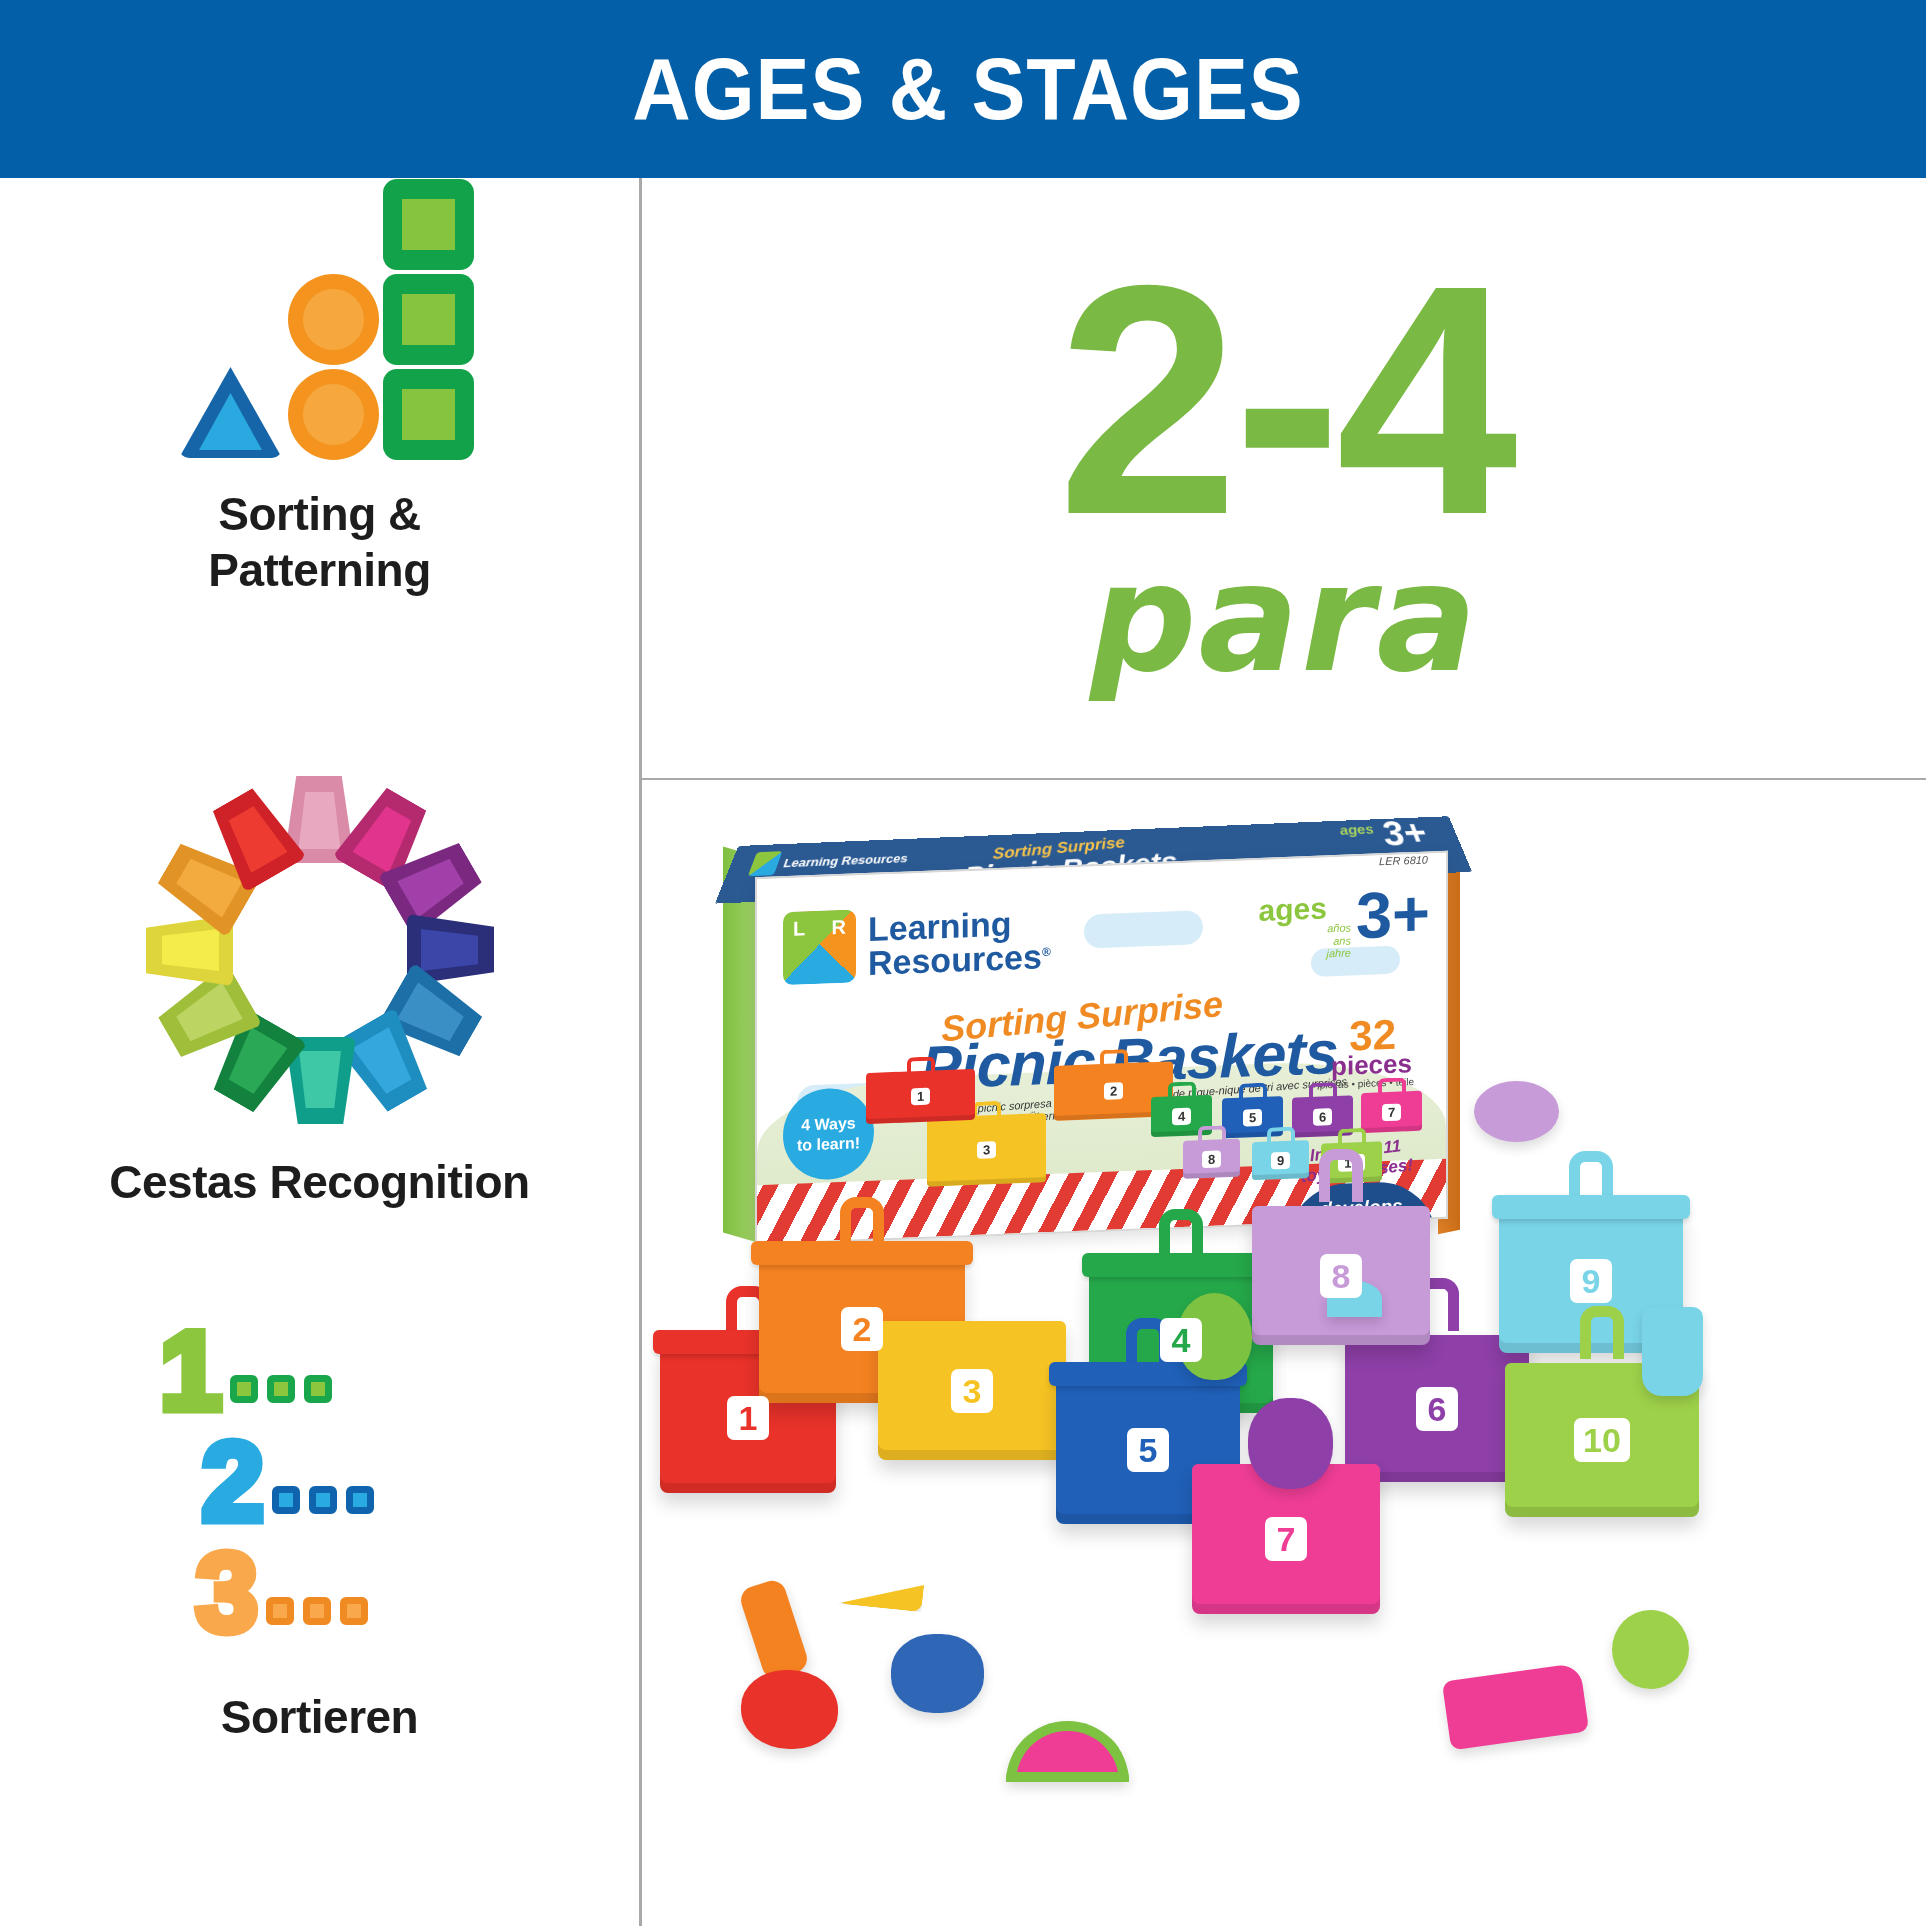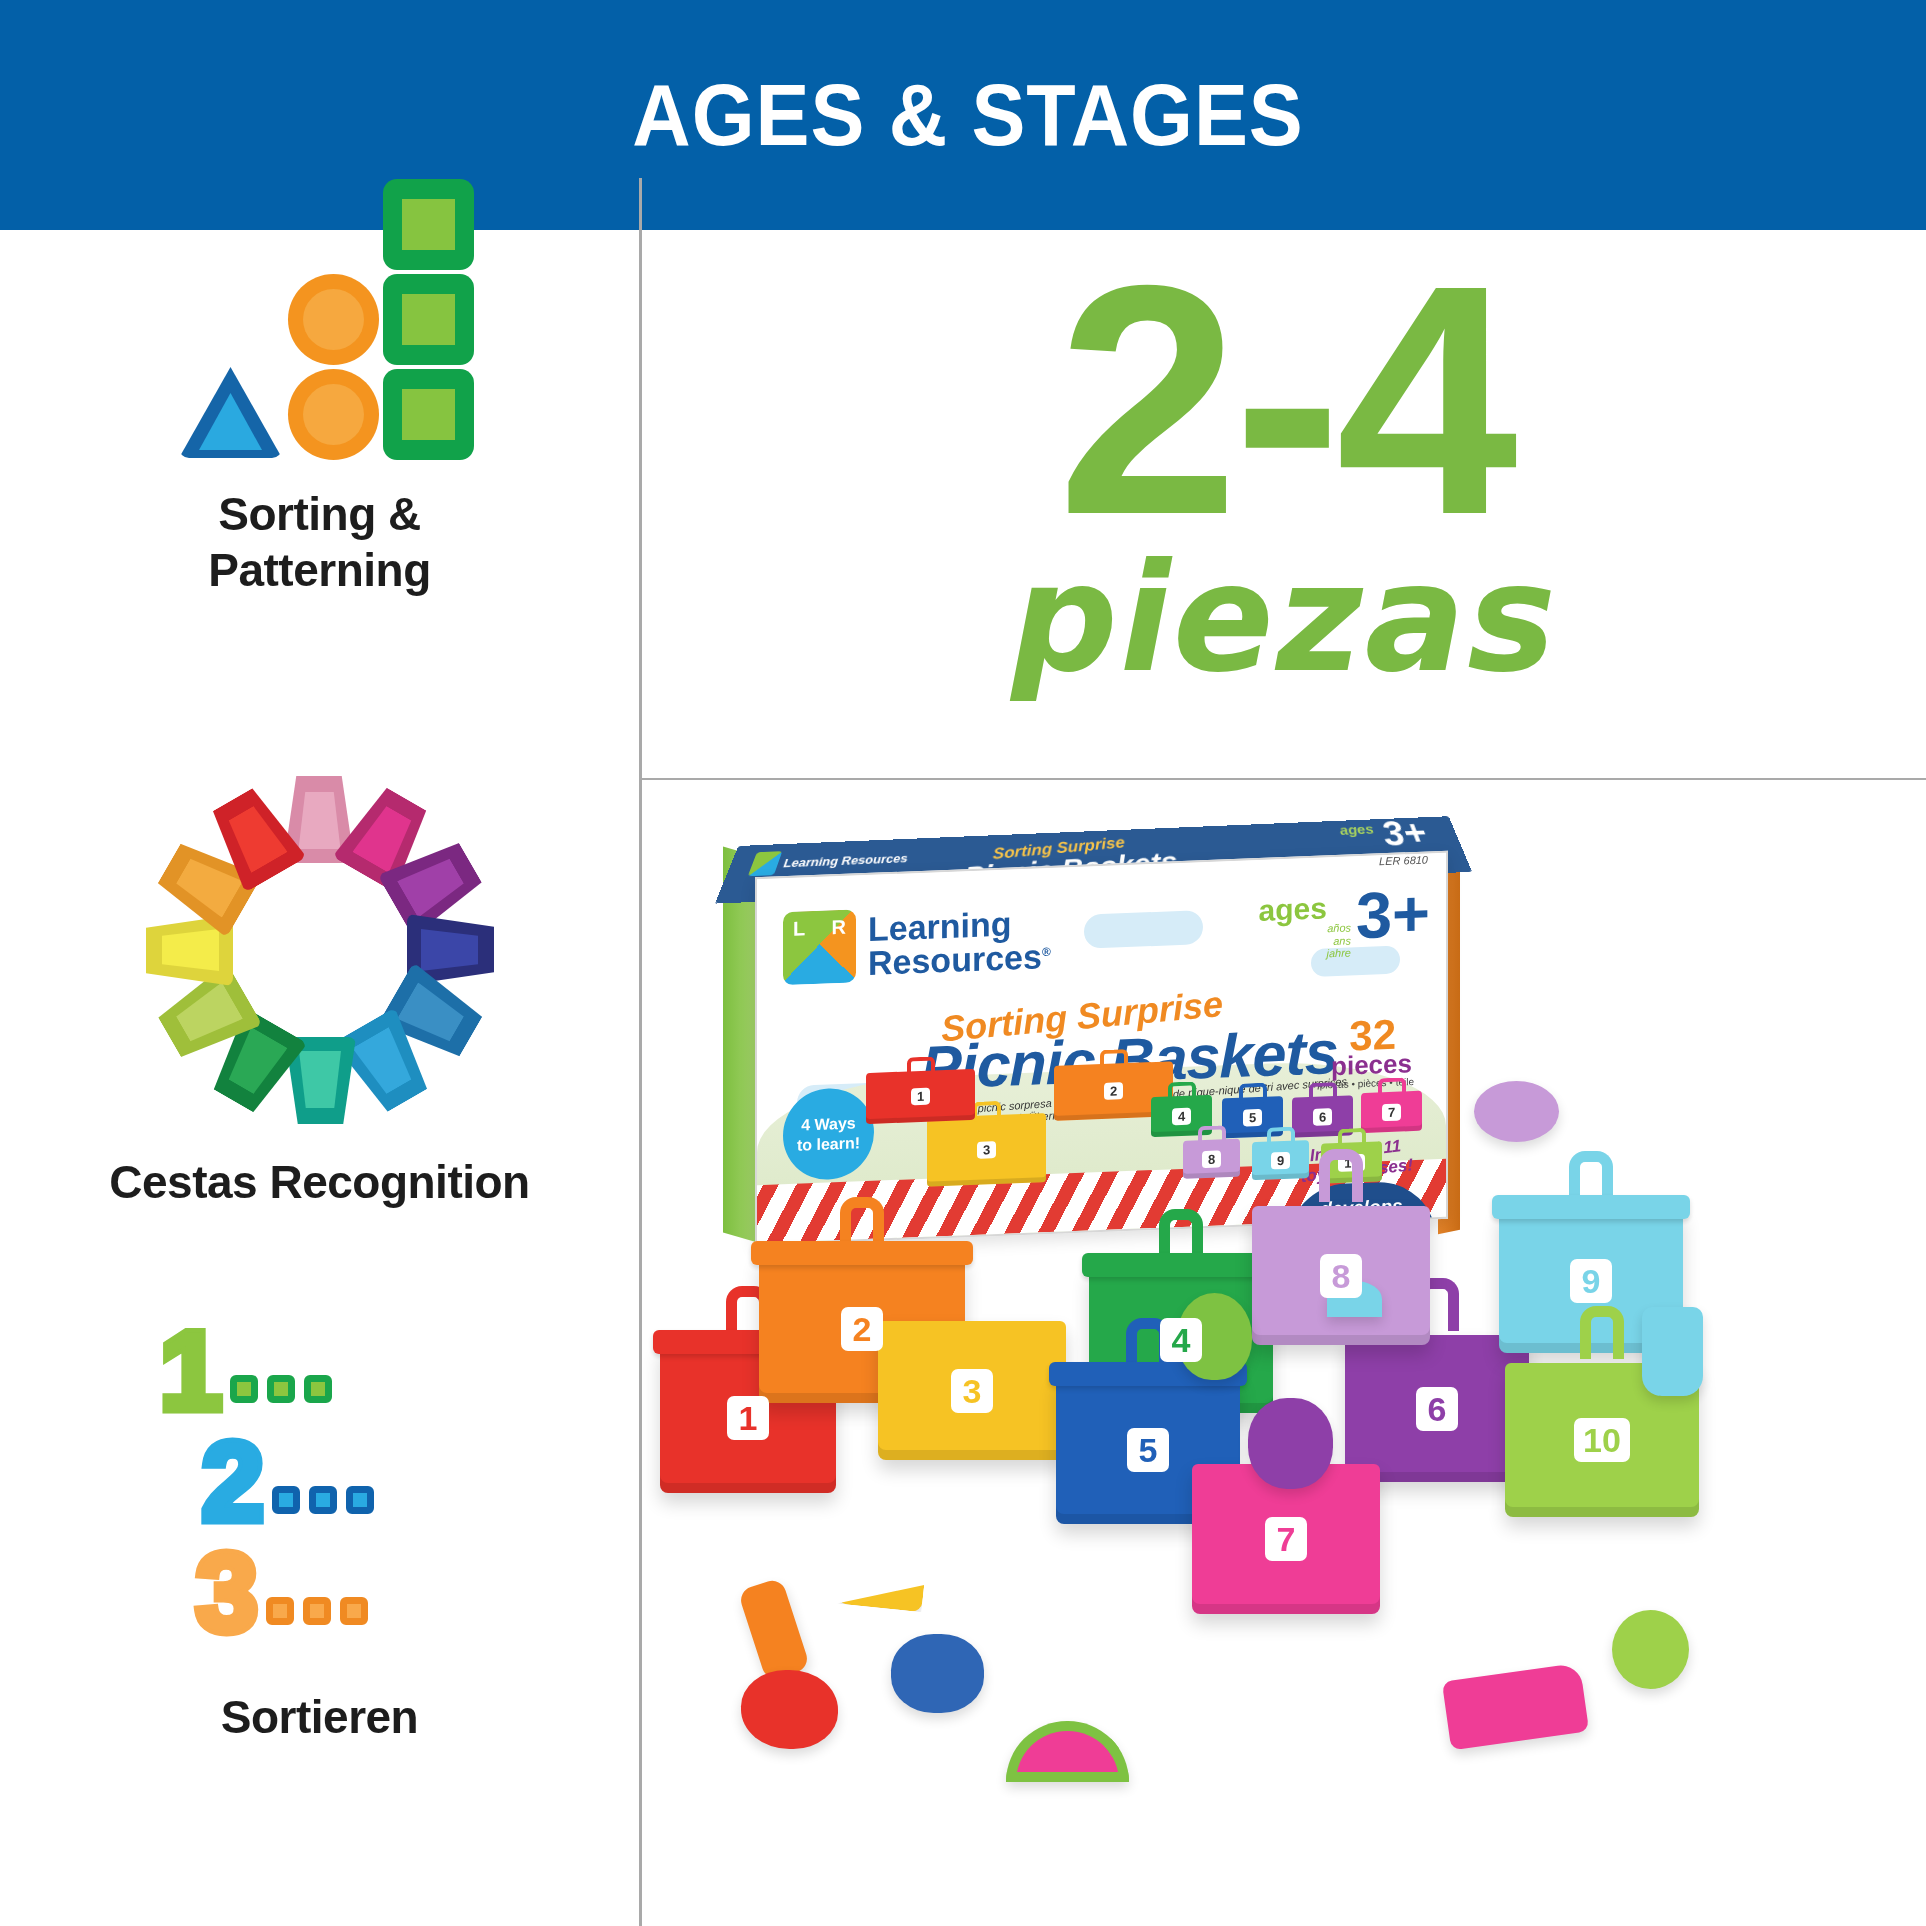--- a/index.html
+++ b/index.html
@@ -7,21 +7,21 @@
     width: 1927px; height: 1927px;
     background: #ffffff;
     font-family: "Liberation Sans", sans-serif;
     overflow: hidden;
   }
   .page { position: relative; width: 1927px; height: 1927px; background:#fff; }
 
   
   .banner {
     position: absolute; top: 0; left: 0;
-    width: 1927px; height: 230px;
+    width: 1927px; height: 178px;
     background: #0360a8;
     display: flex; align-items: center; justify-content: center; padding-left: 8px;
   }
   .banner-title {
     color: #ffffff;
     font-size: 87px;
     font-weight: bold;
     letter-spacing: 1px;
     font-family: "Liberation Sans", sans-serif;
     transform: scaleX(0.93);
@@ -465,21 +465,21 @@
         </div>
       </div>
       <div class="feature-label">
         <div>Sortieren</div>
       </div>
     </div>
   </div>
 
   <div class="age-panel">
     <div class="age-range">2-4</div>
-    <div class="age-unit">piezas</div>
+    <div class="age-unit">para</div>
   </div>
 
   <div class="product-panel">
 
     <div class="box-wrap">
 
       <div class="box-spine-left"></div>
       <div class="box-spine-right"></div>
 
       <div class="box-top">

